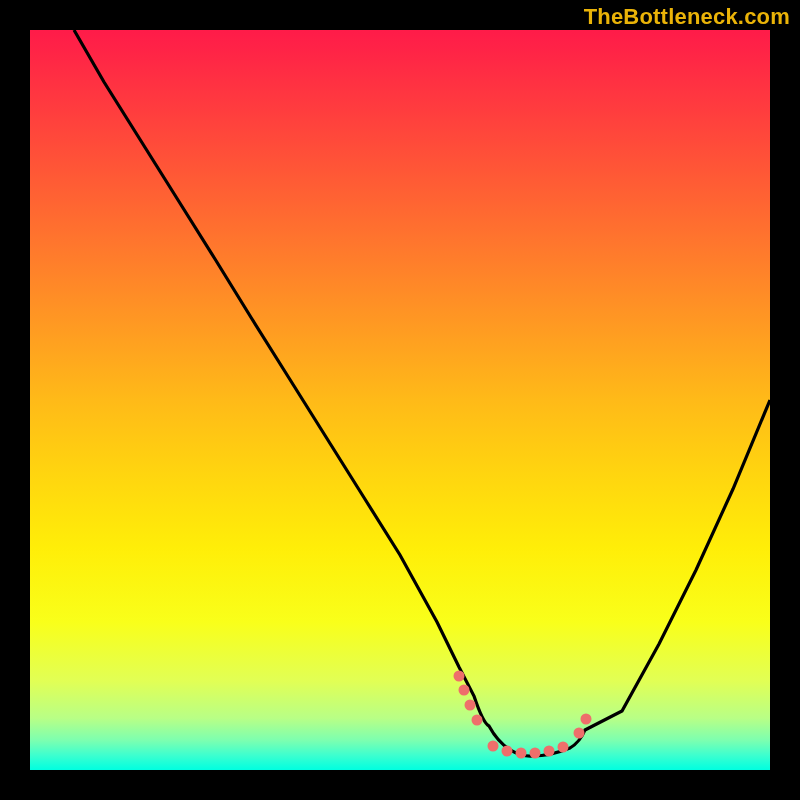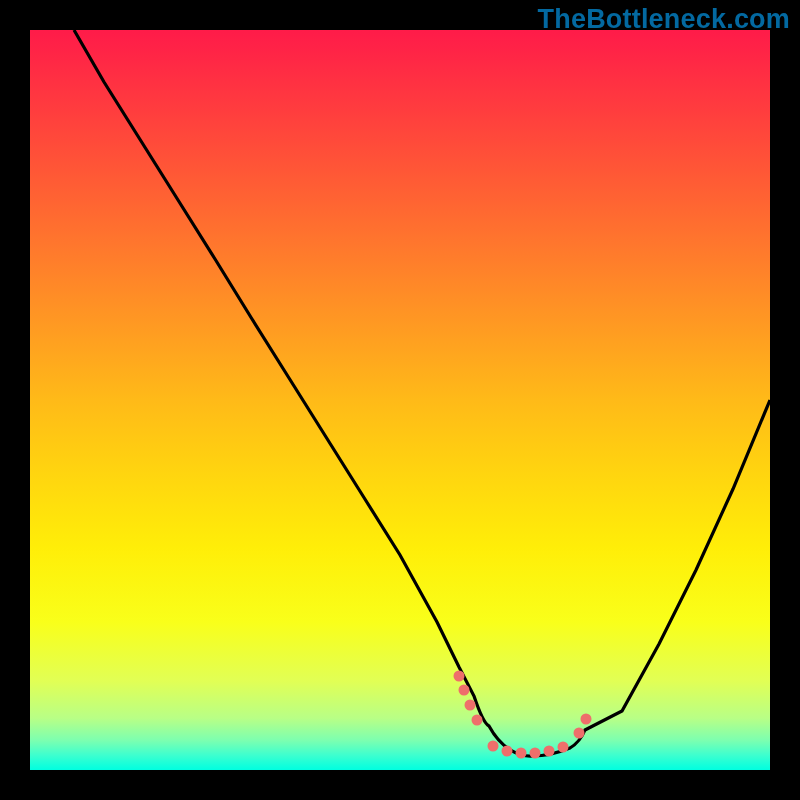--- a/index.html
+++ b/index.html
@@ -39,23 +39,23 @@
       #7cffb0 96%,
       #3dffcf 98%,
       #00ffe0 100%
     );
   }
   .watermark {
     position: absolute;
     top: 4px;
     right: 10px;
     font-family: Arial, Helvetica, sans-serif;
-    font-size: 27px;
+    font-size: 22px;
     font-weight: 600;
-    color: #0369a1;
+    color: #eab308;
     letter-spacing: 0.2px;
   }
   svg.curve {
     position: absolute;
     left: 0;
     top: 0;
     width: 740px;
     height: 740px;
   }
 </style>

